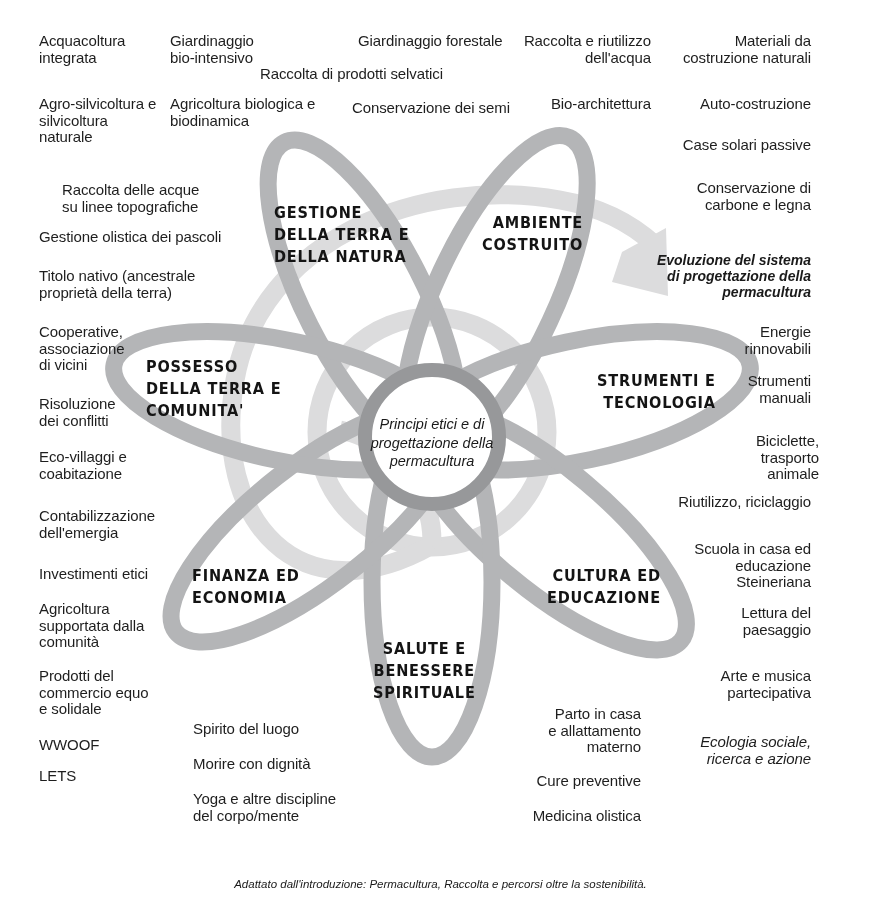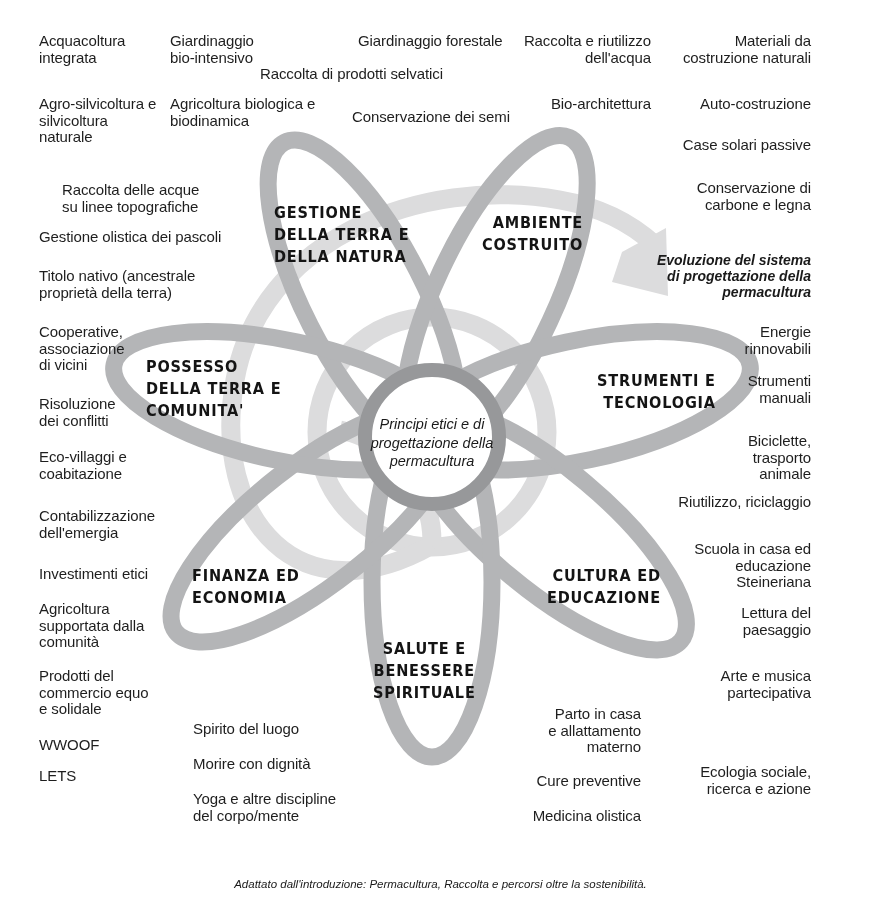--- a/index.html
+++ b/index.html
@@ -79,21 +79,21 @@
 <div class="t r" style="right:230px; top:33px;">Raccolta e riutilizzo
 dell'acqua</div>
 <div class="t r" style="right:70px; top:33px;">Materiali da
 costruzione naturali</div>
 <div class="t" style="left:260px; top:66px;">Raccolta di prodotti selvatici</div>
 <div class="t" style="left:39px; top:96px;">Agro-silvicoltura e
 silvicoltura
 naturale</div>
 <div class="t" style="left:170px; top:96px;">Agricoltura biologica e
 biodinamica</div>
-<div class="t" style="left:352px; top:109px;">Conservazione dei semi</div>
+<div class="t" style="left:352px; top:100px;">Conservazione dei semi</div>
 <div class="t r" style="right:230px; top:96px;">Bio-architettura</div>
 <div class="t r" style="right:70px; top:96px;">Auto-costruzione</div>
 
 <div class="t" style="left:39px; top:182px;margin-left:23px;">Raccolta delle acque
 su linee topografiche</div>
 <div class="t" style="left:39px; top:229px;">Gestione olistica dei pascoli</div>
 <div class="t" style="left:39px; top:268px;">Titolo nativo (ancestrale
 proprietà della terra)</div>
 <div class="t" style="left:39px; top:324px;">Cooperative,
 associazione
@@ -114,32 +114,32 @@
 <div class="t" style="left:39px; top:737px;">WWOOF</div>
 <div class="t" style="left:39px; top:768px;">LETS</div>
 
 <div class="t r" style="right:70px; top:137px;">Case solari passive</div>
 <div class="t r" style="right:70px; top:180px;">Conservazione di
 carbone e legna</div>
 <div class="t r" style="right:70px; top:324px;">Energie
 rinnovabili</div>
 <div class="t r" style="right:70px; top:373px;">Strumenti
 manuali</div>
-<div class="t r" style="right:70px; top:433px;margin-left:40px;">Biciclette,
+<div class="t r" style="right:62px; top:433px;margin-left:40px;">Biciclette,
 trasporto
 animale</div>
 <div class="t r" style="right:70px; top:494px;">Riutilizzo, riciclaggio</div>
 <div class="t r" style="right:70px; top:541px;">Scuola in casa ed
 educazione
 Steineriana</div>
 <div class="t r" style="right:70px; top:605px;">Lettura del
 paesaggio</div>
 <div class="t r" style="right:70px; top:668px;">Arte e musica
 partecipativa</div>
-<div class="t r" style="right:70px; top:764px;">Ecologia sociale,
+<div class="t r" style="right:70px; top:734px;font-style:italic;">Ecologia sociale,
 ricerca e azione</div>
 
 <div class="t" style="left:193px; top:721px;">Spirito del luogo</div>
 <div class="t" style="left:193px; top:756px;">Morire con dignità</div>
 <div class="t" style="left:193px; top:791px;">Yoga e altre discipline
 del corpo/mente</div>
 
 <div class="t r" style="right:240px; top:706px;">Parto in casa
 e allattamento
 materno</div>

